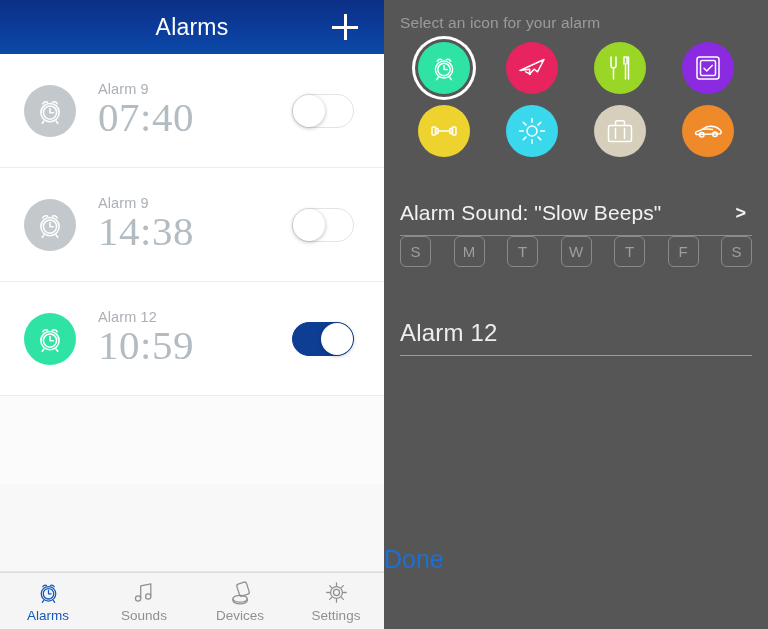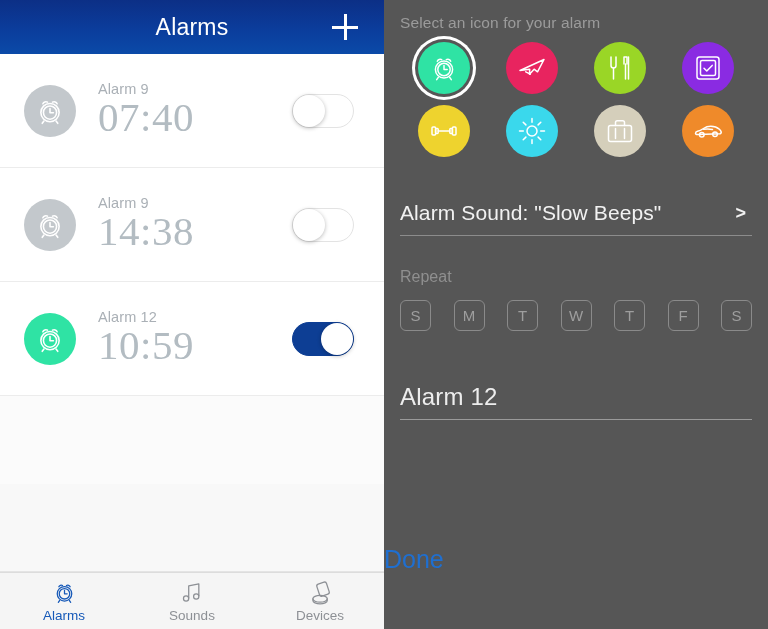--- a/index.html
+++ b/index.html
@@ -252,20 +252,30 @@
         <div class="tab">
           <span>
             <svg viewBox="0 0 32 32" fill="none" stroke="currentColor" stroke-width="1.5" stroke-linecap="round" stroke-linejoin="round">
               <rect x="13" y="4.5" width="12" height="15" rx="2.4" transform="rotate(-18 19 12)"></rect>
               <ellipse cx="15.5" cy="23.5" rx="8.5" ry="4"></ellipse>
               <path d="M7 23.5v2c0 2.2 3.8 4 8.5 4s8.5-1.8 8.5-4v-2"></path>
             </svg>
           </span>
           <span class="tab-label">Devices</span>
         </div>
+        <div class="tab">
+          <span>
+            <svg viewBox="0 0 32 32" fill="none" stroke="currentColor" stroke-width="1.5" stroke-linecap="round" stroke-linejoin="round">
+              <circle cx="16" cy="16" r="3.6"></circle>
+              <circle cx="16" cy="16" r="7"></circle>
+              <path d="M16 4.5v3.2M16 24.3v3.2M4.5 16h3.2M24.3 16h3.2M7.9 7.9l2.3 2.3M21.8 21.8l2.3 2.3M24.1 7.9l-2.3 2.3M10.2 21.8l-2.3 2.3"></path>
+            </svg>
+          </span>
+          <span class="tab-label">Settings</span>
+        </div>
       </div>
   </div>
 
   <div class="right-panel">
 
     <div class="panel-hint">Select an icon for your alarm</div>
 
     <div class="icon-grid">
         <div class="icon-choice selected" style="background: rgb(47, 227, 164);">
           <span>
@@ -344,21 +354,20 @@
             </svg>
           </span>
         </div>
       </div>
 
     <div class="sound-row">
       <div class="sound-text">Alarm Sound:  "Slow Beeps"</div>
       <div class="sound-chevron">&gt;</div>
     </div>
 
-    <div class="repeat-label">Repeat</div>
     <div class="days">
         <div class="day">S</div>
         <div class="day">M</div>
         <div class="day">T</div>
         <div class="day">W</div>
         <div class="day">T</div>
         <div class="day">F</div>
         <div class="day">S</div>
       </div>
 

